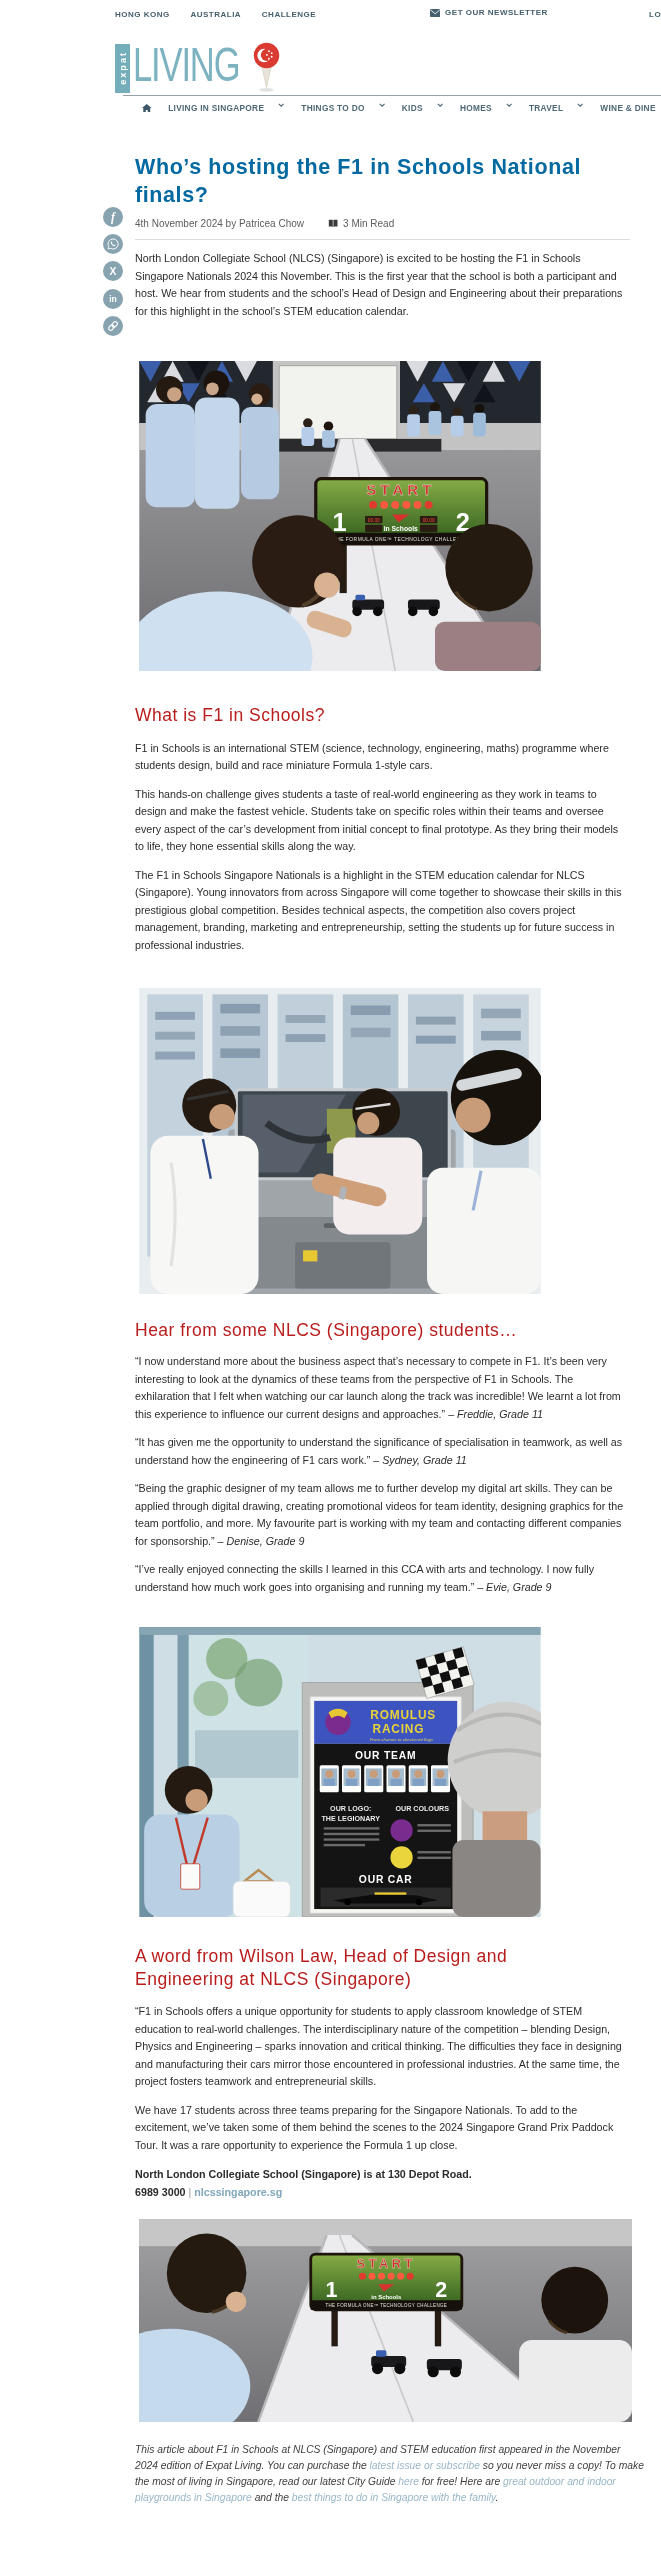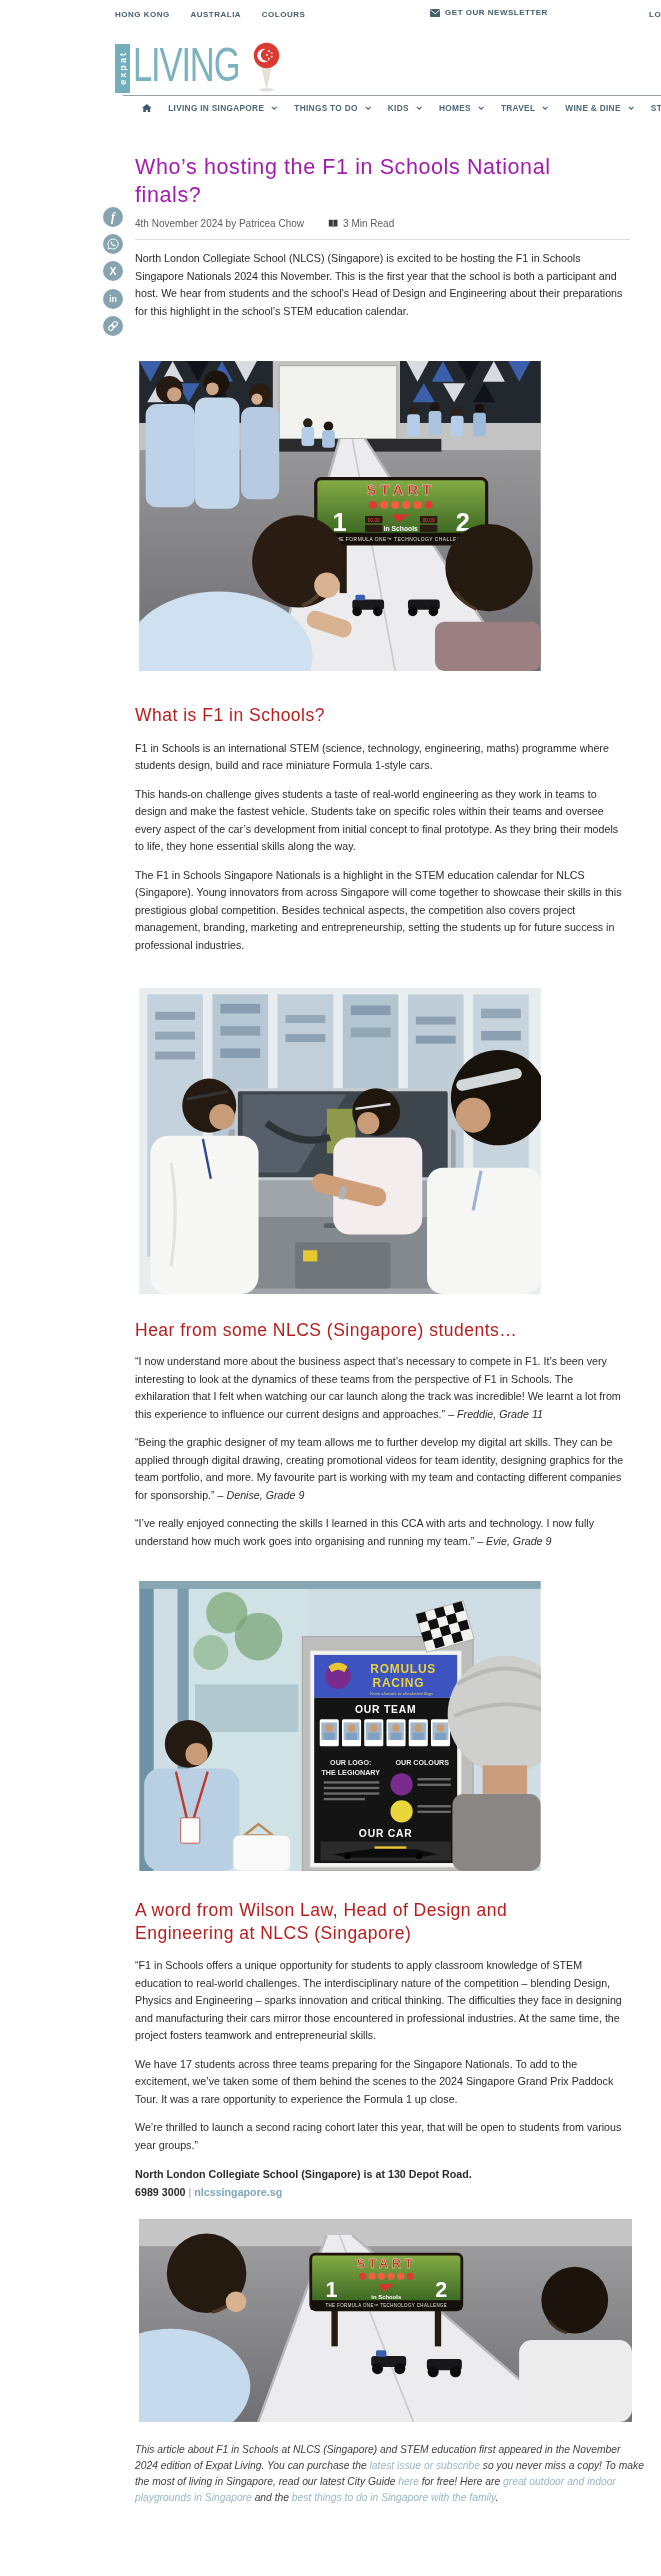--- a/index.html
+++ b/index.html
@@ -20,28 +20,28 @@
     display:flex;align-items:center;justify-content:center}
   .expat-box span{writing-mode:vertical-rl;transform:rotate(180deg);color:#fff;
     font-size:9.1px;font-weight:700;letter-spacing:2px}
   .living{position:absolute;left:17.5px;top:-6.4px;font-size:48px;font-weight:400;color:#7db2c0;
     letter-spacing:-1.6px;transform:scaleX(.72);transform-origin:0 0;line-height:57px;white-space:nowrap}
   .pin{position:absolute;left:137px;top:0}
   
   .navline{position:absolute;top:95px;left:123px;right:0;border-top:0.8px solid #93a2ac}
   .navbar{position:absolute;top:103px;left:142px;display:flex;gap:16.7px;align-items:center;
     font-size:8.3px;font-weight:700;color:#4d6775;letter-spacing:0.3px;white-space:nowrap}
-  .nav-item{display:flex;gap:7px;align-items:center}
+  .nav-item{display:flex;gap:14px;align-items:flex-start}
   
   .article{position:absolute;top:116px;left:0;width:661px}
   .social{position:absolute;left:103px;top:91px;display:flex;flex-direction:column;gap:7.2px}
   .sbtn{width:20px;height:20px;border-radius:50%;background:#87a3af;color:#fff;
     display:flex;align-items:center;justify-content:center;font-weight:700;font-size:9.5px}
   .content{margin-left:135px;width:495px}
-  h1{margin:37px 0 0;font-size:21.5px;line-height:28px;font-weight:400;color:#a21caf;
+  h1{margin:37px 0 0;font-size:21.5px;line-height:28px;font-weight:700;color:#0369a1;
     letter-spacing:0.6px;max-width:449px}
   .meta{margin-top:8.7px;display:flex;gap:24px;align-items:flex-end;font-size:10px;color:#5d5d5d}
   .read{display:flex;gap:4.8px;align-items:center}
   .divider{margin:10.3px 0 0;border:0;border-top:0.8px solid #dcdcdc;width:495px}
   p{margin:11px 0 0;font-size:10.7px;line-height:17.5px;color:#2c2c2c}
   .intro{margin-top:10.3px}
   .mt16{margin-top:12.7px}.mt20{margin-top:16px}.mt15{margin-top:12px}
   h2{margin:29px 0 0;font-size:17.5px;line-height:23px;font-weight:300;color:#b91c1c;letter-spacing:0.5px}
   .h2-hear{margin-top:20.7px}.h2-wilson{margin-top:24px;max-width:445px}
   .attr{font-style:italic}
@@ -56,21 +56,21 @@
   .footnote a{color:#98b7c8}
   svg text{font-family:"Liberation Sans",sans-serif}
 </style>
 </head>
 <body>
 
 <div class="topbar">
   <nav class="regions">
     <a>HONG KONG</a>
     <a>AUSTRALIA</a>
-    <a>COLOURS</a>
+    <a>CHALLENGE</a>
   </nav>
   <a class="newsletter">
     <svg width="10.3" height="8" viewBox="0 0 13 10">
       <rect x="0" y="0" width="13" height="10" rx="1" fill="#46606e"></rect>
       <polyline points="0.5,1 6.5,6 12.5,1" fill="none" stroke="#fff" stroke-width="1.1"></polyline>
     </svg>
     <span>GET OUR NEWSLETTER</span>
   </a>
   <a class="login">LOGIN</a>
 </div>
@@ -372,20 +372,21 @@
           <rect x="362" y="226" width="143" height="159" rx="20" fill="#f6f6f4"></rect>
           <path d="M430 230 L420 280" stroke="#9db4d8" stroke-width="4"></path>
         </g>
       </svg>
     </figure>
 
 
     <h2 class="h2-hear">Hear from some NLCS (Singapore) students…</h2>
 
     <p><span>“I now understand more about the business aspect that’s necessary to compete in F1. It’s been very interesting to look at the dynamics of these teams from the perspective of F1 in Schools. The exhilaration that I felt when watching our car launch along the track was incredible! We learnt a lot from this experience to influence our current designs and approaches.”</span> <em class="attr">– Freddie, Grade 11</em></p>
+    <p><span>“It has given me the opportunity to understand the significance of specialisation in teamwork, as well as understand how the engineering of F1 cars work.”</span> <em class="attr">– Sydney, Grade 11</em></p>
     <p><span>“Being the graphic designer of my team allows me to further develop my digital art skills. They can be applied through digital drawing, creating promotional videos for team identity, designing graphics for the team portfolio, and more. My favourite part is working with my team and contacting different companies for sponsorship.”</span> <em class="attr">– Denise, Grade 9</em></p>
     <p><span>“I’ve really enjoyed connecting the skills I learned in this CCA with arts and technology. I now fully understand how much work goes into organising and running my team.”</span> <em class="attr">– Evie, Grade 9</em></p>
 
     <figure class="fig3">
       <svg width="402" height="290" viewBox="0 0 505 365">
         <rect width="505" height="365" fill="#cfdde4"></rect>
         <g>
           <rect x="62" y="0" width="150" height="365" fill="#cfe3e6"></rect>
           <circle cx="110" cy="40" r="26" fill="#85ab7f" opacity=".8"></circle>
           <circle cx="150" cy="70" r="30" fill="#76a070" opacity=".7"></circle>
@@ -485,21 +486,20 @@
           <rect x="432" y="232" width="56" height="44" fill="#c99d7e"></rect>
           <rect x="394" y="268" width="111" height="97" rx="14" fill="#8a8684"></rect>
         </g>
       </svg>
     </figure>
 
     <h2 class="h2-wilson">A word from Wilson Law, Head of Design and Engineering at NLCS (Singapore)</h2>
 
     <p class="mt15">“F1 in Schools offers a unique opportunity for students to apply classroom knowledge of STEM education to real-world challenges. The interdisciplinary nature of the competition – blending Design, Physics and Engineering – sparks innovation and critical thinking. The difficulties they face in designing and manufacturing their cars mirror those encountered in professional industries. At the same time, the project fosters teamwork and entrepreneurial skills.</p>
     <p>We have 17 students across three teams preparing for the Singapore Nationals. To add to the excitement, we’ve taken some of them behind the scenes to the 2024 Singapore Grand Prix Paddock Tour. It was a rare opportunity to experience the Formula 1 up close.</p>
-    <p>We’re thrilled to launch a second racing cohort later this year, that will be open to students from various year groups.”</p>
 
     <div class="addr">
       <p>North London Collegiate School (Singapore) is at 130 Depot Road.</p>
       <p class="line2"><span>6989 3000</span> <span class="pipe">|</span> <a class="site-link">nlcssingapore.sg</a></p>
     </div>
 
     <figure class="fig4">
       <svg width="493" height="203" viewBox="0 0 620 255">
         <defs>
           <linearGradient id="carpet2" x1="0" y1="0" x2="0" y2="1">

